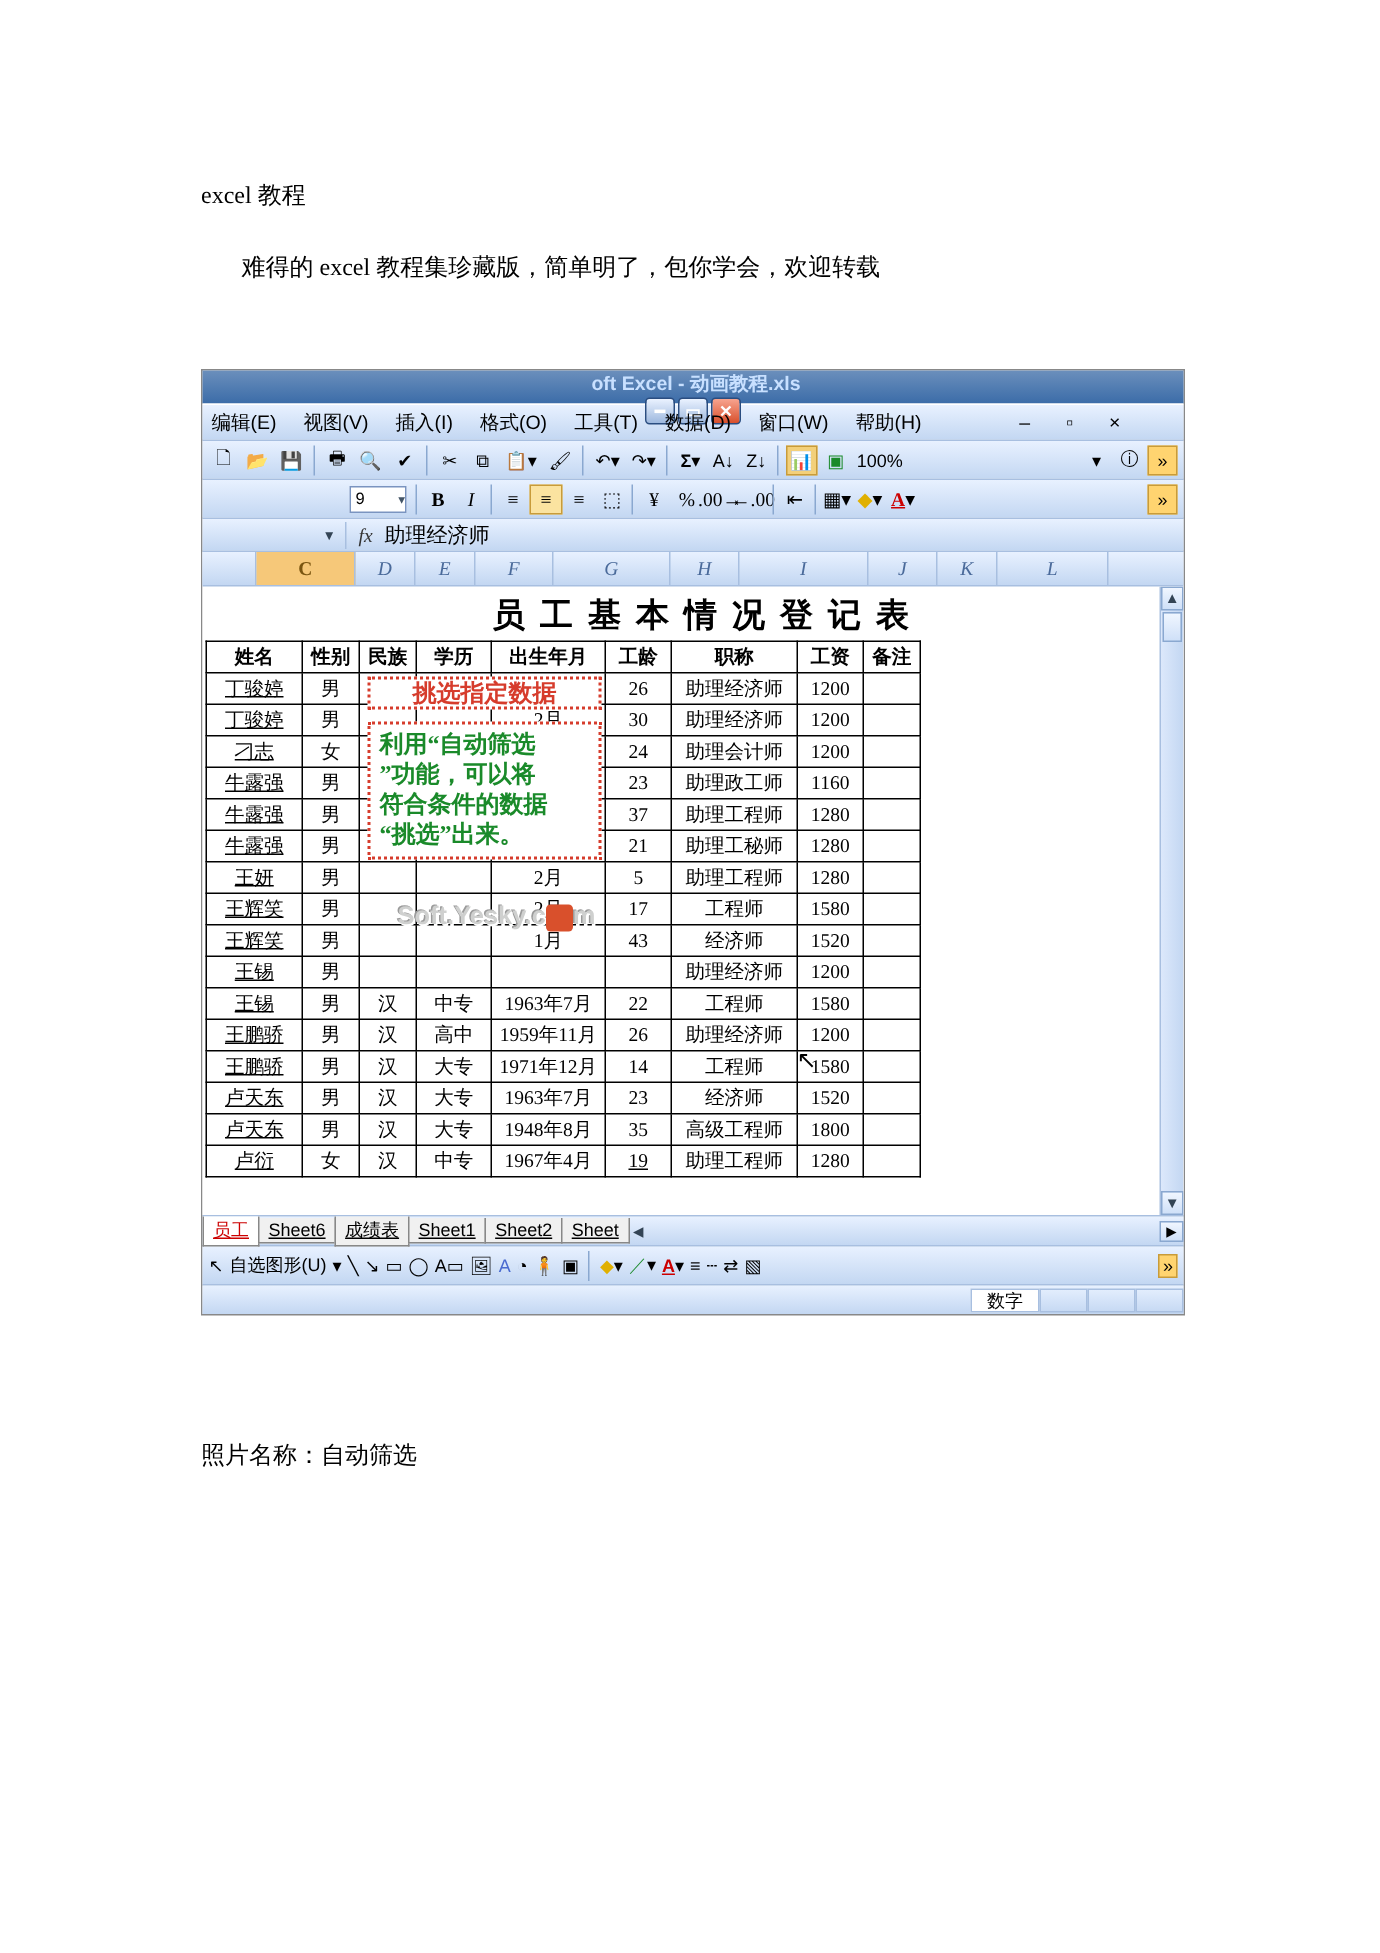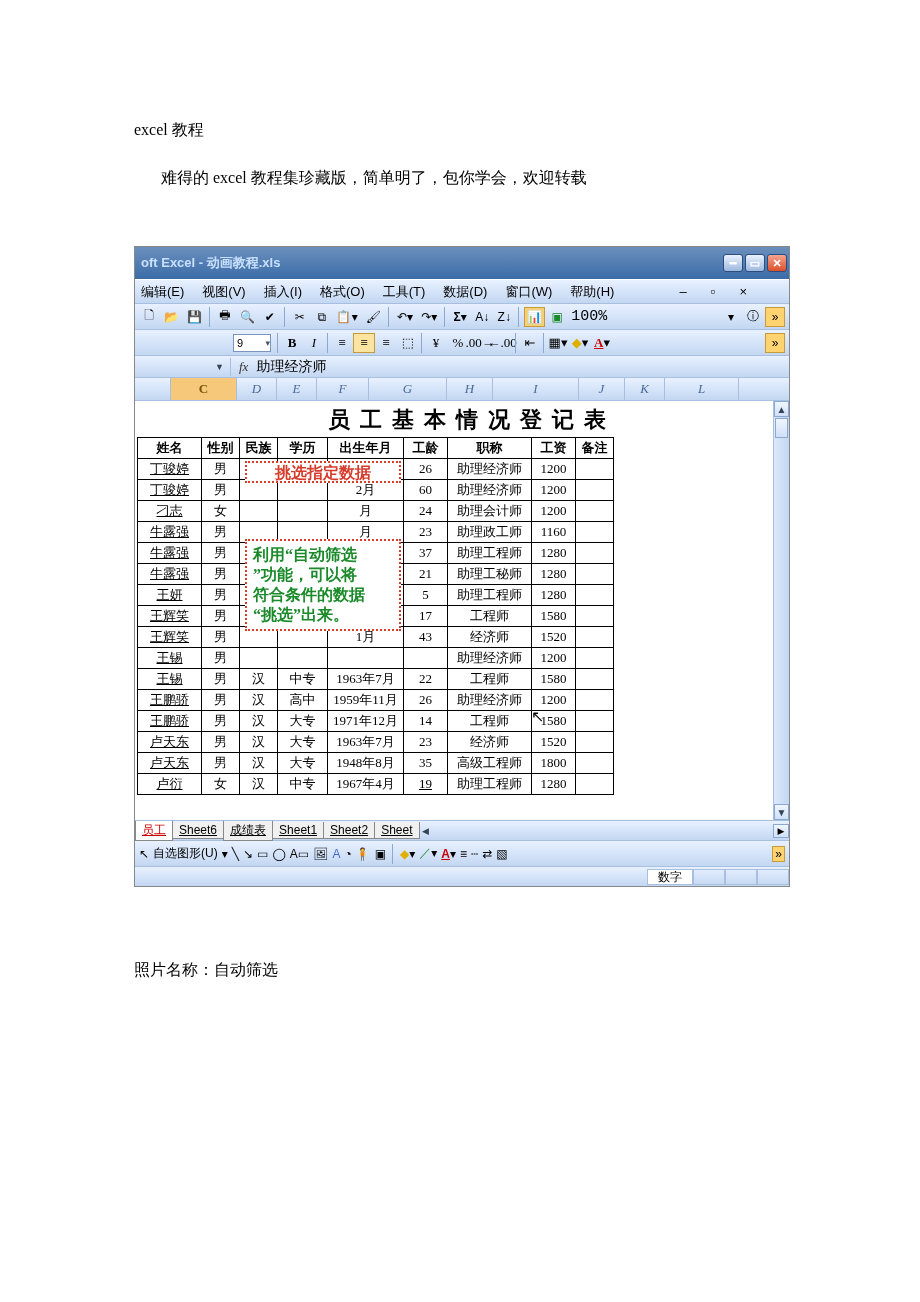--- a/index.html
+++ b/index.html
@@ -17,24 +17,25 @@
     position: absolute;
     left: 134px;
     top: 246px;
     width: 656px;
     border: 1px solid #888;
     font-family: "SimSun", "宋体", sans-serif;
     font-size: 13px;
   }
   
   .titlebar {
-    height: 32px;
+    height: 22px;
     background: linear-gradient(#6b8fbc, #3b6ca8);
     display: flex; align-items: center; justify-content: space-between;
     padding: 0 2px;
+    flex-direction: column;
   }
   .titlebar .title {
     color: #c8e0ff; font-weight: bold; font-size: 13px; padding-left: 4px;
   }
   .winbtns { display: flex; gap: 2px; }
   .winbtn {
     width: 20px; height: 18px;
     background: linear-gradient(#eaf2ff,#9db8de);
     border: 1px solid #2a4d80;
     border-radius: 3px;
@@ -62,21 +63,21 @@
     border-top: 1px solid #a8bfe0;
   }
   .tbtn {
     min-width: 20px; height: 20px;
     display: flex; align-items: center; justify-content: center;
     font-size: 12px;
     border: 1px solid transparent;
     padding: 0 2px;
   }
   .sep { width: 2px; height: 20px; border-left: 1px solid #8aa8d0; margin: 0 2px; }
-  .zoombox { color:#000; font-size:15px; padding:0 2px;font-family:Liberation Mono, monospace; }
+  .zoombox { color:#000; font-size:12px; padding:0 2px; }
   .toolbar2 {
     height: 26px;
     background: linear-gradient(#e8f1ff,#c3d7f2);
     display: flex; align-items: center;
     padding: 0 4px;
     gap: 0;
     border-top: 1px solid #a8bfe0;
   }
   .fontsize {
     width: 38px; height: 18px;
@@ -393,21 +394,21 @@
             <td style="width: 84px;">助理经济师</td>
             <td style="width: 44px;">1200</td>
             <td style="width: 38px;"></td>
           </tr>
           <tr>
             <td class="name" style="width: 64px;">丁骏婷</td>
             <td style="width: 38px;">男</td>
             <td style="width: 38px;"></td>
             <td style="width: 50px;"></td>
             <td style="width: 76px;">2月</td>
-            <td style="width: 44px;">60</td>
+            <td style="width: 44px;">30</td>
             <td style="width: 84px;">助理经济师</td>
             <td style="width: 44px;">1200</td>
             <td style="width: 38px;"></td>
           </tr>
           <tr>
             <td class="name" style="width: 64px;">刁志</td>
             <td style="width: 38px;">女</td>
             <td style="width: 38px;"></td>
             <td style="width: 50px;"></td>
             <td style="width: 76px;">月</td>
@@ -559,21 +560,21 @@
             <td style="width: 44px;">1280</td>
             <td style="width: 38px;"></td>
           </tr>
         </tbody>
     </table>
 
     <div class="callout" style="left:110px; top:60px; width:156px; height:22px; padding:0 6px;text-align:center;">
       <span class="red">挑选指定数据</span>
     </div>
 
-    <div class="callout" style="left:110px; top:90px; width:156px;margin-top:48px;">
+    <div class="callout" style="left:110px; top:90px; width:156px;">
       <div>利用“自动筛选</div>
       <div>”功能，可以将</div>
       <div>符合条件的数据</div>
       <div>“挑选”出来。</div>
     </div>
 
     <div class="watermark" style="left:130px; top:210px;">
       <span>Soft.Yesky.c</span><span class="logo"></span><span style="color:#cfd0cf">m</span>
     </div>
 

